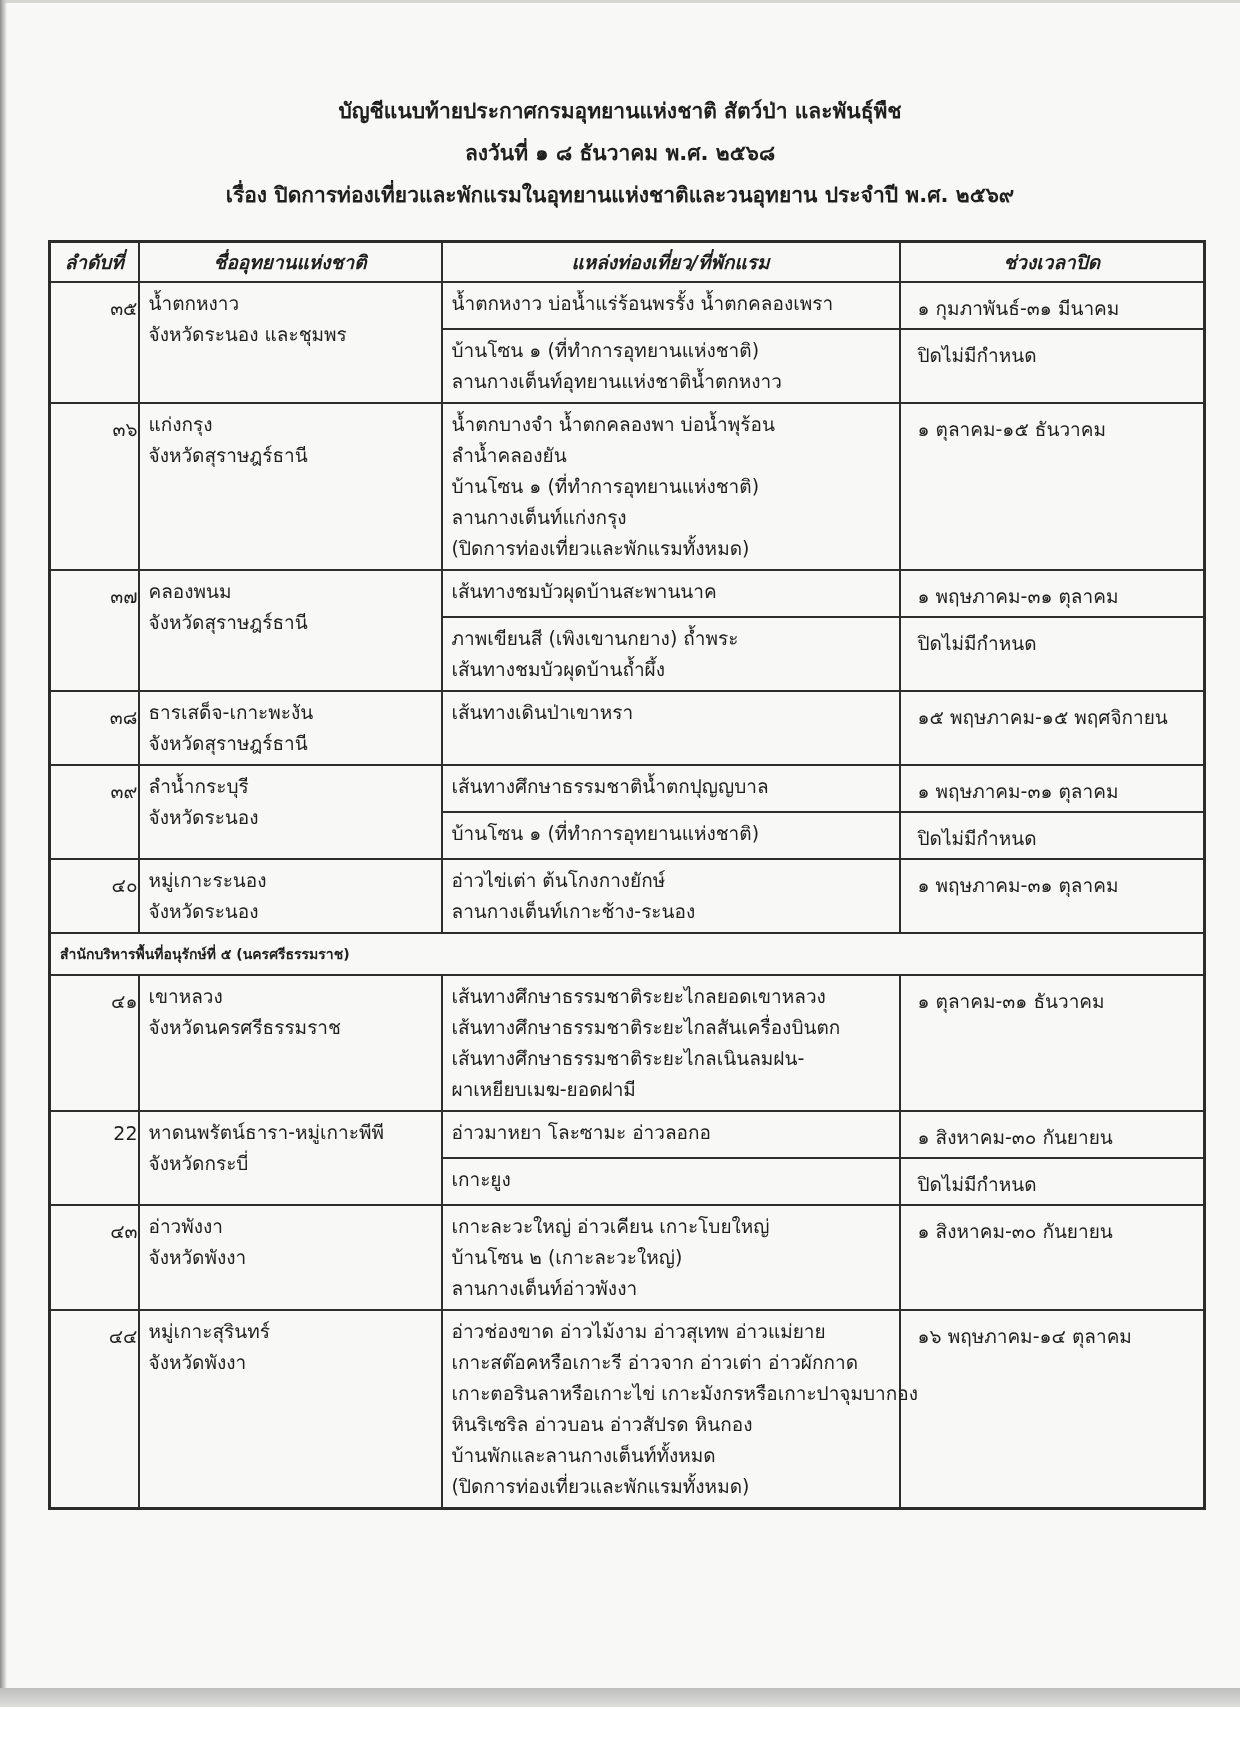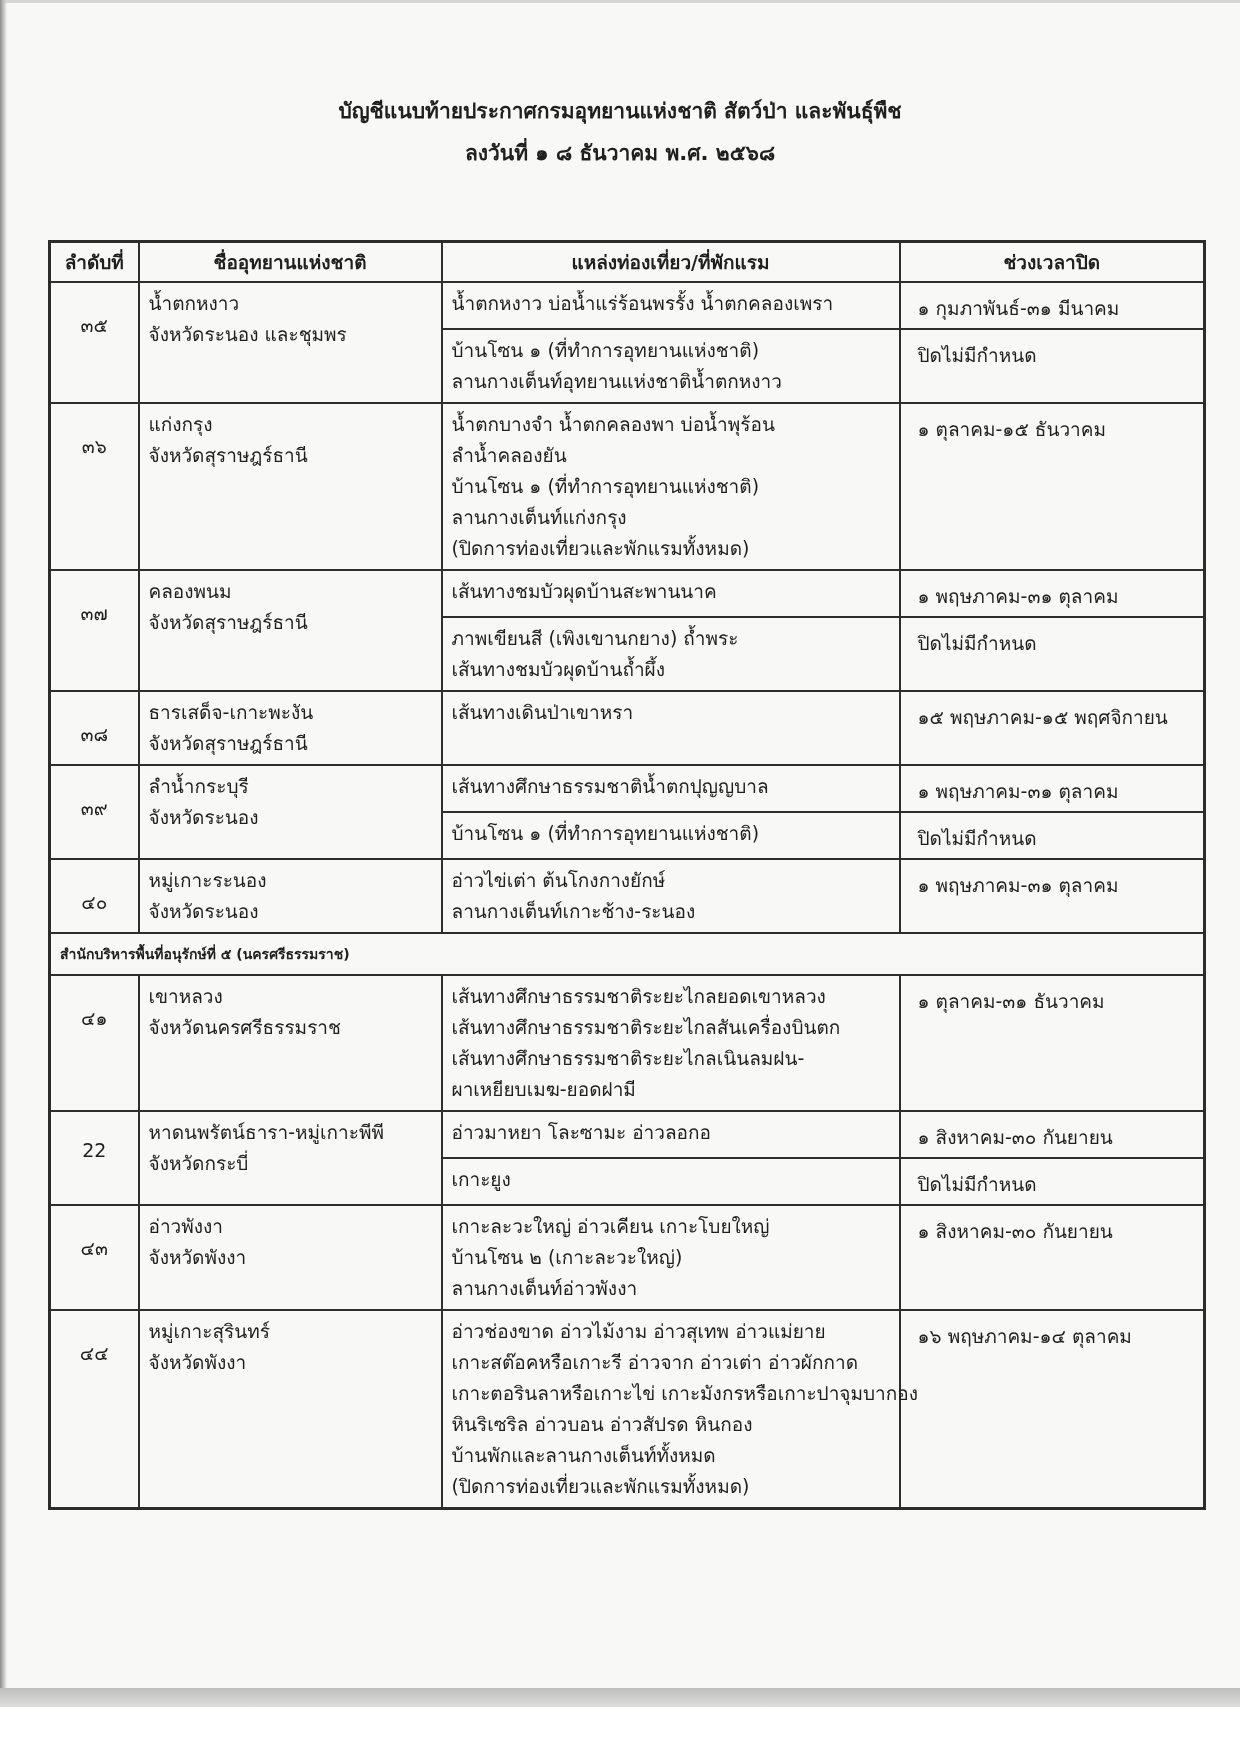--- a/index.html
+++ b/index.html
@@ -40,41 +40,42 @@
     border:3px solid #2c2c2a;
   }
   .doc-table th, .doc-table td {
     border:2px solid #2e2e2c;
     padding:0;
     vertical-align:top;
     background:transparent;
   }
   .doc-table th {
     height:34px; font-weight:bold; text-align:center; vertical-align:middle;
-    padding:2px 4px; font-size:19px;
-  }
-  td.no  { text-align:center; padding-top:27px; }
+    padding:2px 4px; font-size:19px;font-style:italic;
+  }
+  td.no  { text-align:right; padding-top:10px; }
   td.park, td.attr { padding:5px 22px 5px 9px;margin-top:44px; }
   td.period { padding:10px 6px 5px 17px; }
   td.section {
     font-weight:bold; height:34px; vertical-align:middle;
     padding:3px 6px 3px 9px; font-size:14px;
   }
   .ln { height:31px; line-height:31px; white-space:nowrap; overflow:visible; }
 </style>
 </head>
 <body>
 
 <div class="paper">
   <div class="scan-edge-top"></div>
   <div class="scan-edge-left"></div>
 
   <div class="title-block">
     <div class="title-line">บัญชีแนบท้ายประกาศกรมอุทยานแห่งชาติ สัตว์ป่า และพันธุ์พืช</div>
     <div class="title-line">ลงวันที่ ๑ ๘ ธันวาคม พ.ศ. ๒๕๖๘</div>
+    <div class="title-line">เรื่อง ปิดการท่องเที่ยวและพักแรมในอุทยานแห่งชาติและวนอุทยาน ประจำปี พ.ศ. ๒๕๖๙</div>
   </div>
 
   <table class="doc-table">
     <colgroup>
       <col style="width:89px">
       <col style="width:303px">
       <col style="width:458px">
       <col style="width:305px">
     </colgroup>
     <thead>

